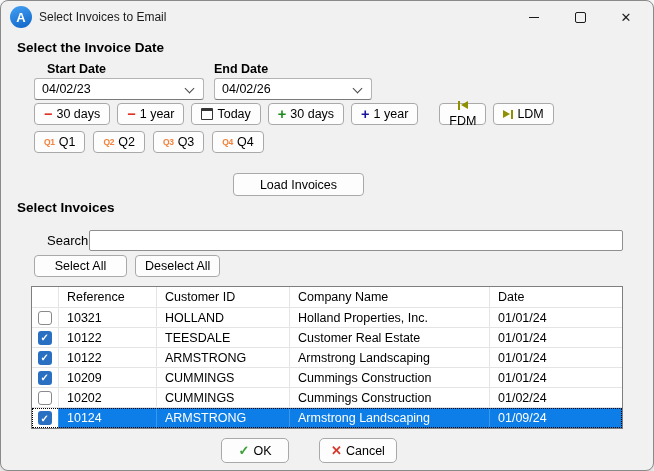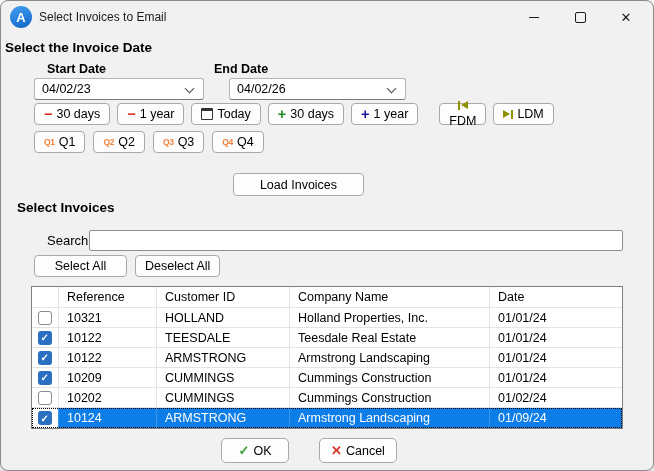--- a/index.html
+++ b/index.html
@@ -95,30 +95,30 @@
         </button>
         <button class="win-btn">
           <span class="glyph-max"></span>
         </button>
         <button class="win-btn">
           <span class="glyph-close">✕</span>
         </button>
       </div>
     </div>
 
-    <div class="section-heading" style="left:4px;top:39px;">Select the Invoice Date</div>
+    <div class="section-heading" style="left:16px;top:39px;">Select the Invoice Date</div>
 
     <div class="field-label" style="left:46px;top:61px;">Start Date</div>
     <div class="field-label" style="left:213px;top:61px;">End Date</div>
 
     <div class="combo" style="left:33px;top:77px;width:170px;">
       <span>04/02/23</span>
       <span class="chev"></span>
     </div>
-    <div class="combo" style="left:228px;top:77px;width:177px;">
+    <div class="combo" style="left:213px;top:77px;width:158px;">
       <span>04/02/26</span>
       <span class="chev"></span>
     </div>
 
     <div class="btn-row" style="left:33px;top:102px;">
         <button class="btn">
           <span class="icon-minus" style="color: rgb(224, 42, 31);">−</span>
           <span class="btn-label">30 days</span>
         </button>
         <button class="btn">
@@ -193,21 +193,21 @@
           <div class="cell c2">HOLLAND</div>
           <div class="cell c3">Holland Properties, Inc.</div>
           <div class="cell c4">01/01/24</div>
         </div>
         <div class="trow">
           <div class="cell cb-cell c0">
             <span class="cb checked"></span>
           </div>
           <div class="cell c1">10122</div>
           <div class="cell c2">TEESDALE</div>
-          <div class="cell c3">Teesdale Real Estate</div>
+          <div class="cell c3">Customer Real Estate</div>
           <div class="cell c4">01/01/24</div>
         </div>
         <div class="trow">
           <div class="cell cb-cell c0">
             <span class="cb checked"></span>
           </div>
           <div class="cell c1">10122</div>
           <div class="cell c2">ARMSTRONG</div>
           <div class="cell c3">Armstrong Landscaping</div>
           <div class="cell c4">01/01/24</div>

